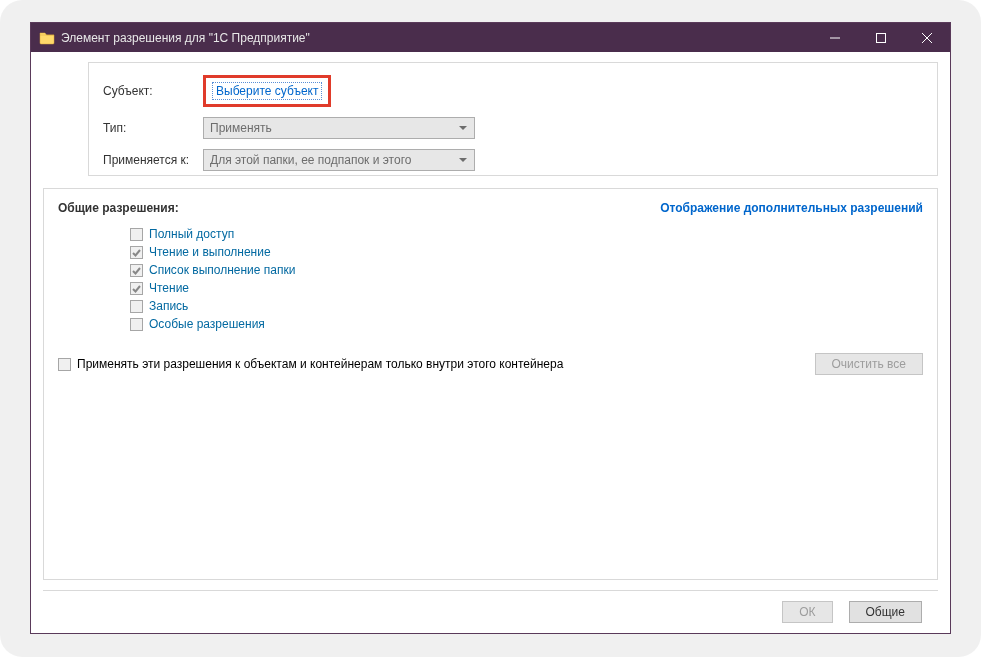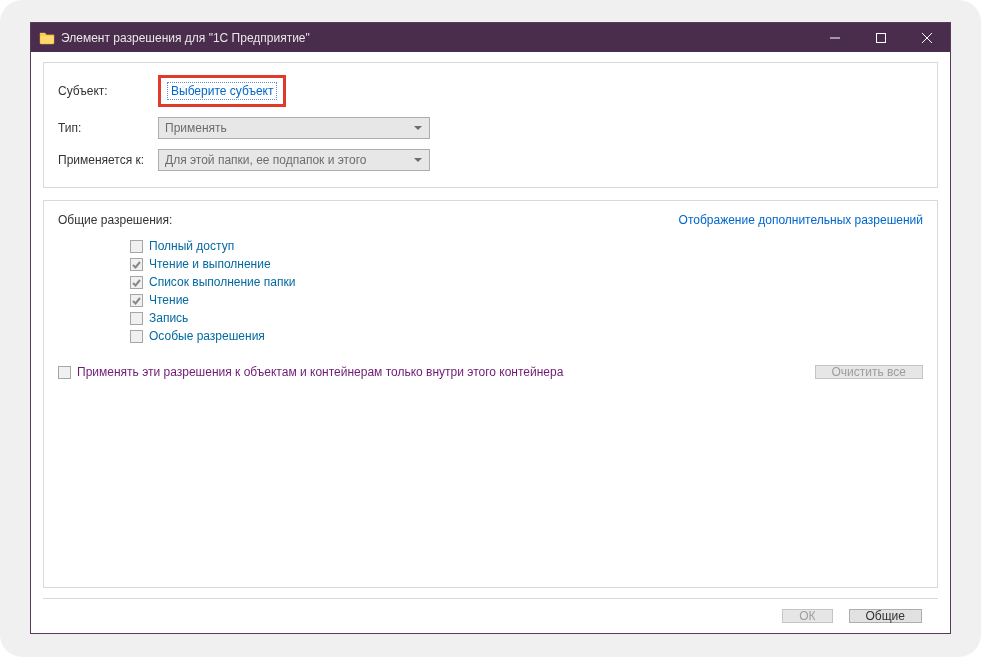--- a/index.html
+++ b/index.html
@@ -8,44 +8,44 @@
   .window { position: absolute; left: 30px; top: 22px; width: 921px; height: 612px; background: #fff; border: 1px solid #5a3a5a; display: flex; flex-direction: column; }
   .titlebar { height: 29px; background: #4a2d4c; display: flex; align-items: center; color: #fff; flex-shrink: 0; }
   .titlebar .icon { width: 16px; height: 16px; margin: 0 6px 0 8px; }
   .folder-svg { width: 16px; height: 16px; }
   .titlebar .title { flex: 1; font-size: 12px; color: #e8e8e8; }
   .win-controls { display: flex; height: 100%; }
   .win-btn { width: 46px; height: 100%; display: flex; align-items: center; justify-content: center; color: #fff; }
   .win-btn svg { width: 10px; height: 10px; }
   .client { flex: 1; padding: 10px 12px; display: flex; flex-direction: column; gap: 12px; }
   .panel { border: 1px solid #d9d9d9; background: #fff; padding: 12px 14px; }
-  .panel.top { padding-bottom: 16px; }
+  .panel.top { padding-bottom: 4px; margin-left: 45px; }
   .row { display: flex; align-items: center; margin-bottom: 10px; }
   .row:last-child { margin-bottom: 0; }
   .row .label { width: 100px; color: #333; }
   .select-subject-highlight { display: inline-block; border: 3px solid #e03b2a; border-radius: 0; padding: 4px 6px; }
   .select-subject-link { color: #0066cc; cursor: pointer; border: 1px dotted #5a8fd6; padding: 1px 3px; display: inline-block; }
   .combo { height: 22px; border: 1px solid #adadad; background: #e7e7e7; color: #6d6d6d; display: flex; align-items: center; padding: 0 6px; position: relative; }
   .combo.w1 { width: 272px; }
   .combo.w2 { width: 272px; }
   .combo .chev { position: absolute; right: 6px; top: 4px; }
   .combo .chev svg { width: 10px; height: 10px; fill: #6d6d6d; }
   .panel.main { flex: 1; display: flex; flex-direction: column; }
-  .perm-header { display: flex; align-items: center; justify-content: space-between; margin-bottom: 12px; }
+  .perm-header { display: flex; align-items: center; justify-content: space-between; margin-bottom: 12px; font-weight: bold; }
   .perm-title { color: #333; }
   .adv-link { color: #0066cc; cursor: pointer; }
   .perm-list { margin-left: 72px; display: flex; flex-direction: column; gap: 4px; }
   .perm-item { display: flex; align-items: center; gap: 6px; color: #0369a1; }
   .chk { width: 13px; height: 13px; border: 1px solid #a6a6a6; background: #fff; display: inline-flex; align-items: center; justify-content: center; flex-shrink: 0; }
   .chk.disabled { background: #f0f0f0; }
   .chk svg { width: 11px; height: 11px; }
   .chk svg path { stroke: #888; stroke-width: 2; fill: none; }
   .apply-row { display: flex; align-items: center; justify-content: space-between; margin-top: 22px; }
-  .apply-left { display: flex; align-items: flex-end; gap: 6px; color: #701a75; }
-  .btn { height: 14px; padding: 0 16px; border: 1px solid #adadad; background: #e1e1e1; color: #333; display: inline-flex; align-items: center; justify-content: center; font-family: inherit; font-size: 12px; }
+  .apply-left { display: flex; align-items: flex-end; gap: 6px; color: #000000; }
+  .btn { height: 22px; padding: 0 16px; border: 1px solid #adadad; background: #e1e1e1; color: #333; display: inline-flex; align-items: center; justify-content: center; font-family: inherit; font-size: 12px; }
   .btn.disabled { color: #9d9d9d; background: #e6e6e6; border-color: #c5c5c5; }
   .footer { padding: 10px 28px; display: flex; justify-content: flex-end; gap: 16px; border-top: none; }
   .footer-sep { border-top: 1px solid #d9d9d9; margin: 0 12px; }
 </style>
 </head>
 <body>
 
 <div class="outer-shadow"></div>
 
 <div class="window">

